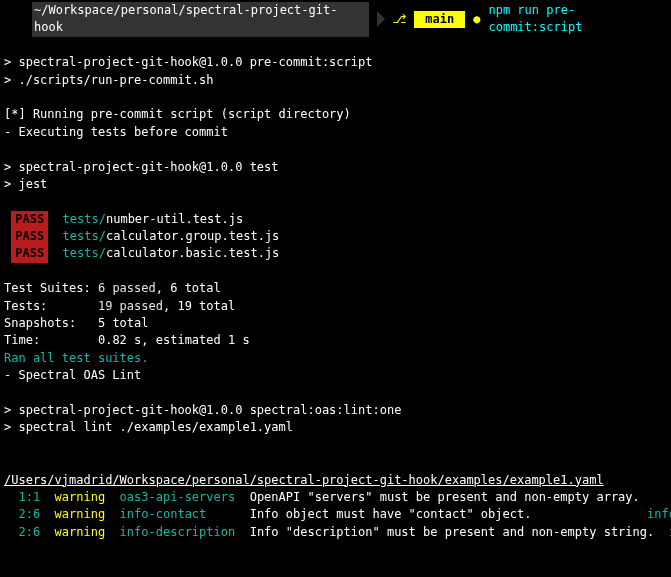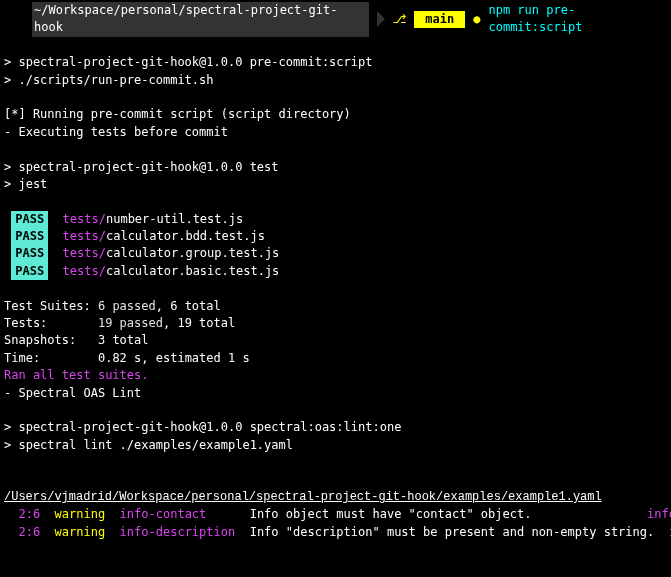--- a/index.html
+++ b/index.html
@@ -6,32 +6,32 @@
   body {
     background: #000;
     color: #fff;
     font-family: "Menlo", "Consolas", monospace;
     font-size: 12px;
     line-height: 1.45;
     padding: 2px 4px;
     width: 671px;
   }
   .green { color: #e5e5e5; }
-  .dim { color: #d946ef; }
+  .dim { color: #14b8a6; }
   .bold { font-weight: normal; }
   .yellow { color: #ffff00; }
   .cyan { color: #00ffff; }
   .pass-badge {
-    background: #5eead4;
+    background: #b91c1c;
     color: #000;
     font-weight: bold;
     padding: 0 4px;
     display: inline-block;
   }
-  .underline { text-decoration: underline; font-family: Liberation Mono, monospace; }
+  .underline { text-decoration: underline; }
   .prompt-line {
     display: flex;
     align-items: center;
     gap: 8px;
     margin-left: 28px;
   }
   .prompt-path-bg {
     background: #333;
     color: #fff;
     padding: 0 6px 0 2px;
@@ -70,39 +70,39 @@
 <div class="row"> </div>
 <div class="row">[*] Running pre-commit script (script directory)</div>
 <div class="row">- Executing tests before commit</div>
 <div class="row"> </div>
 <div class="row">&gt; spectral-project-git-hook@1.0.0 test</div>
 <div class="row">&gt; jest</div>
 <div class="row"> </div>
 
 <div id="test-results">
     <div class="row"> <span class="pass-badge">PASS</span>  <span class="dim">tests/</span><span class="bold">number-util.test.js</span></div>
-    <div class="row"> <span class="pass-badge">PASS</span>  <span class="dim">tests/</span><span class="bold">calculator.bdd.test.js</span></div>
     <div class="row"> <span class="pass-badge">PASS</span>  <span class="dim">tests/</span><span class="bold">calculator.group.test.js</span></div>
     <div class="row"> <span class="pass-badge">PASS</span>  <span class="dim">tests/</span><span class="bold">calculator.basic.test.js</span></div>
   </div>
 
 <div class="row"> </div>
 
 <div class="row"><span class="bold">Test Suites:</span> <span class="bold green">6 passed</span><span>, 6 total</span></div>
 <div class="row"><span class="bold">Tests:      </span> <span class="bold green">19 passed</span><span>, 19 total</span></div>
-<div class="row"><span class="bold">Snapshots:  </span> <span>3 total</span></div>
+<div class="row"><span class="bold">Snapshots:  </span> <span>5 total</span></div>
 <div class="row"><span class="bold">Time:       </span> <span>0.82 s, estimated 1 s</span></div>
 <div class="row dim">Ran all test suites.</div>
 <div class="row">- Spectral OAS Lint</div>
 <div class="row"> </div>
 <div class="row">&gt; spectral-project-git-hook@1.0.0 spectral:oas:lint:one</div>
 <div class="row">&gt; spectral lint ./examples/example1.yaml</div>
 <div class="row"> </div>
 <div class="row"> </div>
 
 <div class="row underline">/Users/vjmadrid/Workspace/personal/spectral-project-git-hook/examples/example1.yaml</div>
 
 <div id="lint-rows">
+    <div class="row"><span class="dim">  1:1  </span><span class="yellow">warning</span><span class="dim">  oas3-api-servers  </span><span>OpenAPI "servers" must be present and non-empty array.</span><span class="dim"></span></div>
     <div class="row"><span class="dim">  2:6  </span><span class="yellow">warning</span><span class="dim">  info-contact      </span><span>Info object must have "contact" object.               </span><span class="dim"> info</span></div>
     <div class="row"><span class="dim">  2:6  </span><span class="yellow">warning</span><span class="dim">  info-description  </span><span>Info "description" must be present and non-empty string.</span><span class="dim">  info</span></div>
   </div>
 
 <div class="row"> </div>
 
 </body></html>

